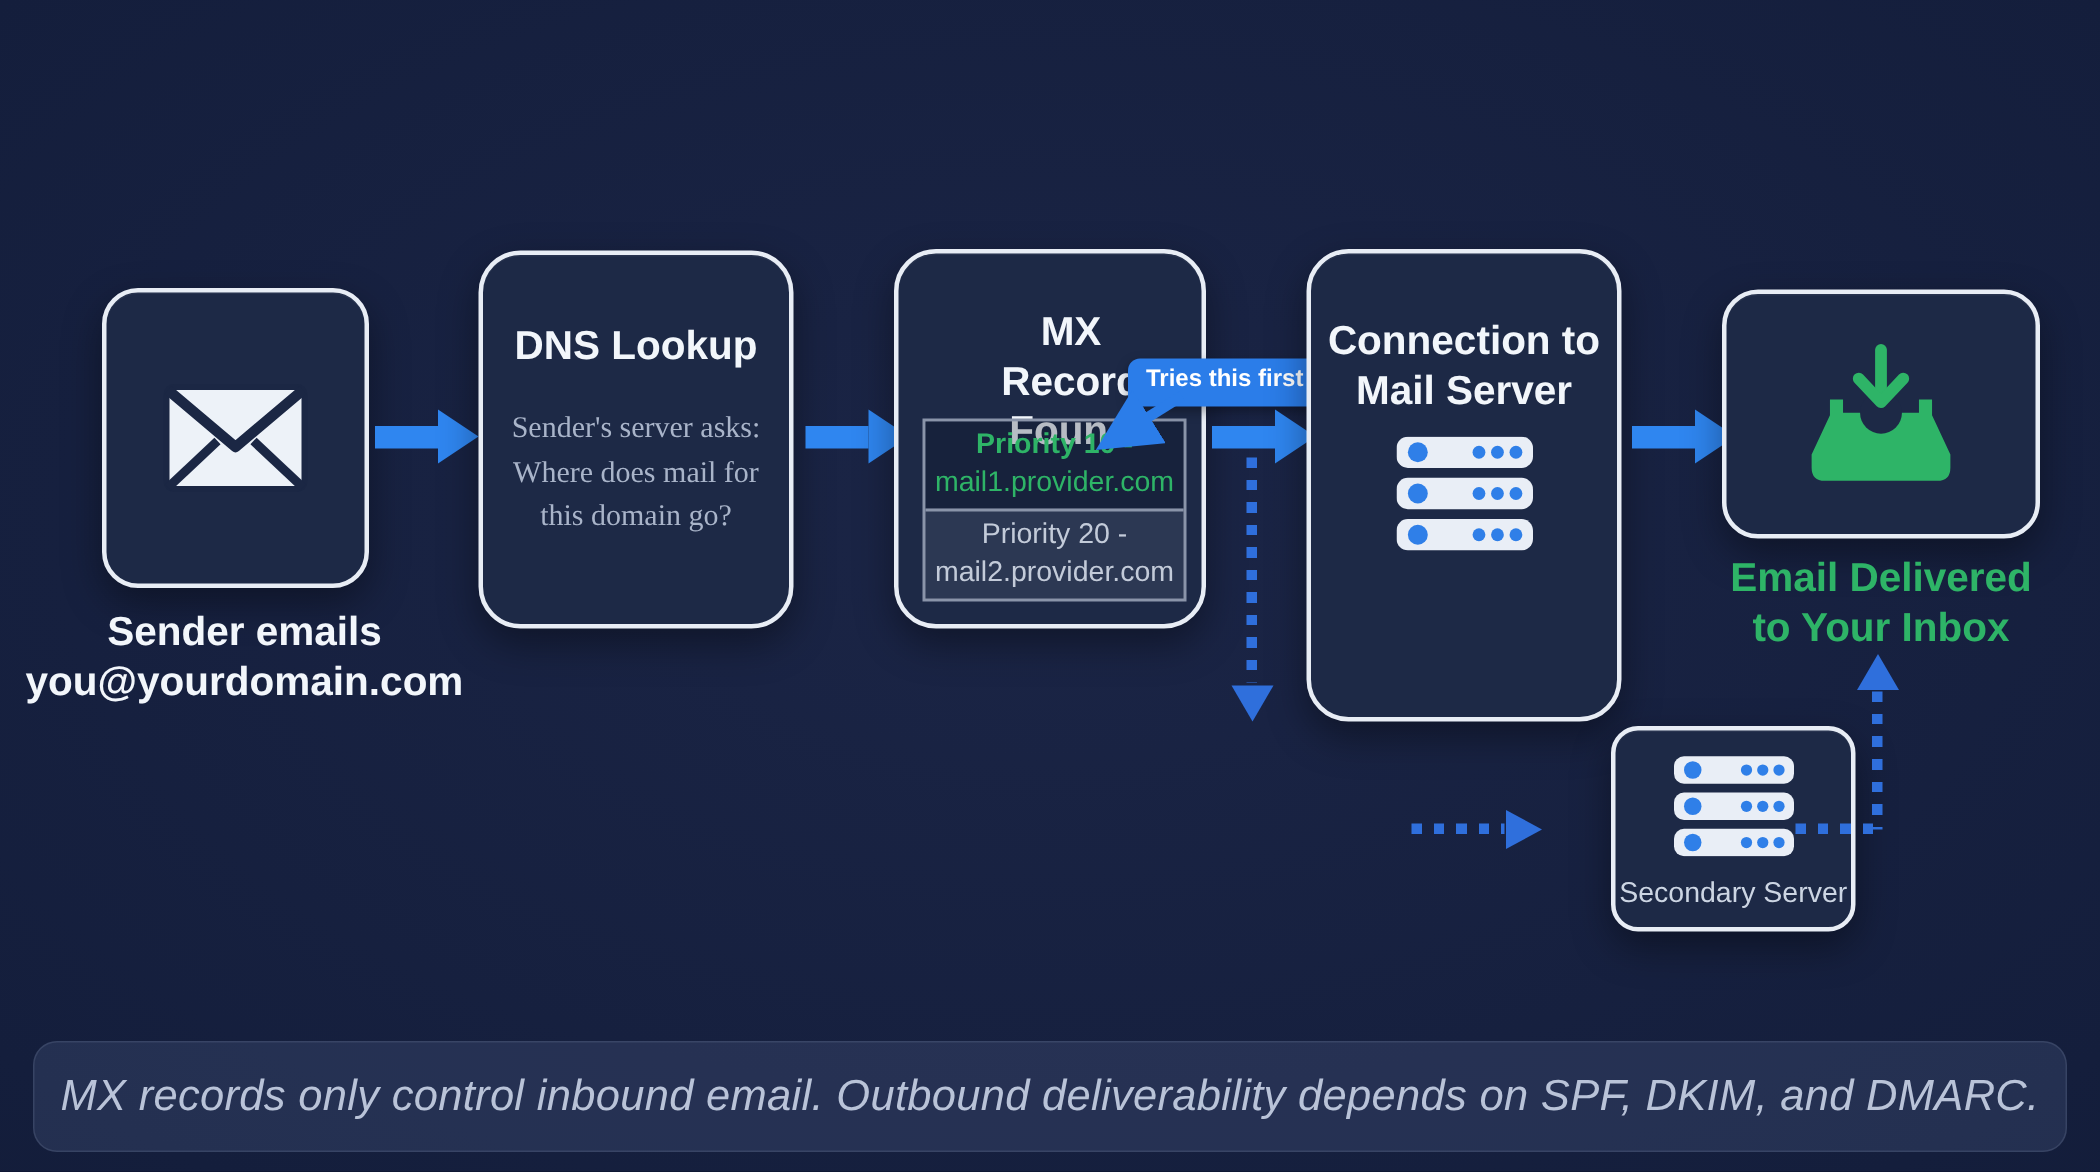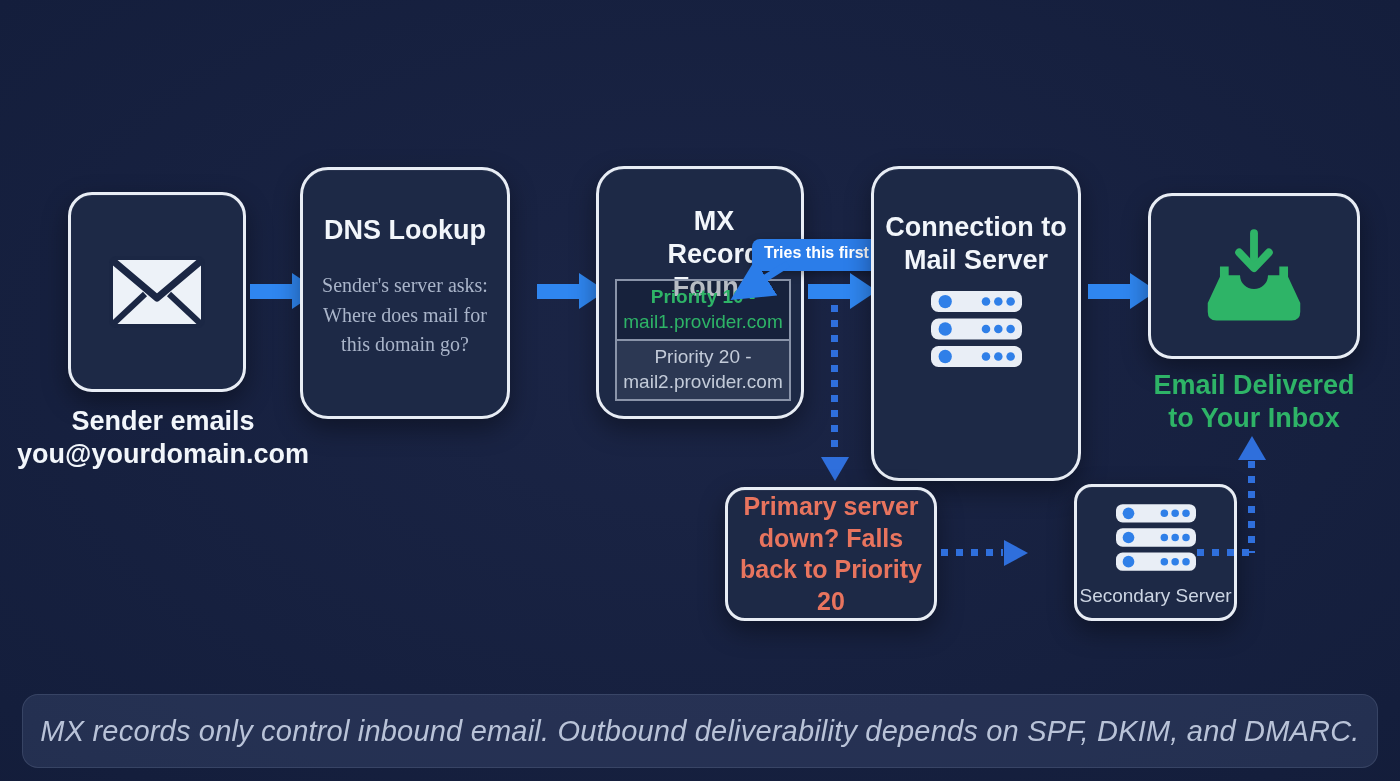--- a/index.html
+++ b/index.html
@@ -15,21 +15,21 @@
     position:relative;width:1400px;height:781px;overflow:hidden;
     background:radial-gradient(120% 125% at 50% 45%, #1b2546 0%, var(--bg-page) 55%, #101831 100%);
     font-family:"Liberation Sans", sans-serif;
   }
   .node{
     position:absolute;background:var(--bg-node);
     border:3px solid var(--node-border);box-sizing:border-box;
     box-shadow:0 10px 26px rgba(0,0,0,.38), inset 0 1px 0 rgba(255,255,255,.05);
   }
   #sender-node{left:68px;top:192px;width:178px;height:200px;border-radius:24px;display:flex;align-items:center;justify-content:center;}
-  #dns-node{left:300px;top:167px;width:210px;height:252px;border-radius:28px;}
+  #dns-node{left:319px;top:167px;width:210px;height:252px;border-radius:28px;}
   #mx-node{left:596px;top:166px;width:208px;height:253px;border-radius:28px;padding-left:28px;}
   #conn-node{left:871px;top:166px;width:210px;height:315px;border-radius:28px;text-align:center;}
   #email-node{left:1148px;top:193px;width:212px;height:166px;border-radius:24px;display:flex;align-items:center;justify-content:center;}
   #fallback-node{left:725px;top:487px;width:212px;height:134px;border-radius:20px;display:flex;align-items:center;justify-content:center;}
   #secondary-node{left:1030px;top:484px;width:163px;height:137px;border-radius:18px;text-align:center;margin-left:44px;}
 
   .node-title{font-weight:bold;color:var(--title-text);text-align:center;font-size:27px;line-height:1.22;}
   #dns-node .node-title{margin-top:44px;}
   #dns-node .node-body{margin-top:24px;padding:0 8px;font-size:20px;color:var(--body-text);text-align:center;line-height:1.48;font-family:Liberation Serif, serif;}
   #mx-node .node-title{margin-top:36px;padding:0 24px;}
@@ -178,23 +178,20 @@
       <circle cx="65" cy="54" r="16" fill="var(--bg-node)"></circle>
       <line x1="65" y1="6" x2="65" y2="42" stroke="var(--green)" stroke-width="9" stroke-linecap="round"></line>
       <polyline points="48,28 65,46 82,28" fill="none" stroke="var(--green)" stroke-width="9" stroke-linecap="round" stroke-linejoin="round"></polyline>
     </svg>
   </div>
   <div class="caption" id="email-caption">Email Delivered to Your Inbox</div>
 
   <div class="vdots" id="drop-line"></div>
   <div class="head-down" id="drop-head"></div>
 
-  <div class="node" id="fallback-node">
-    <div id="fallback-text">Primary server down? Falls back to Priority 20</div>
-  </div>
 
   <div class="hdots" id="fb-sec-line"></div>
   <div class="head-right" id="fb-sec-head"></div>
 
   <div class="node" id="secondary-node">
     <svg class="server-icon" width="80" height="67" viewBox="0 0 96 80">
       <g>
         <rect x="0" y="0" width="96" height="22" rx="8" fill="var(--server-bar)"></rect>
         <circle cx="15" cy="11" r="7" fill="var(--icon-dot-blue)"></circle>
         <circle cx="58" cy="11" r="4.5" fill="var(--icon-dot-blue)"></circle>

